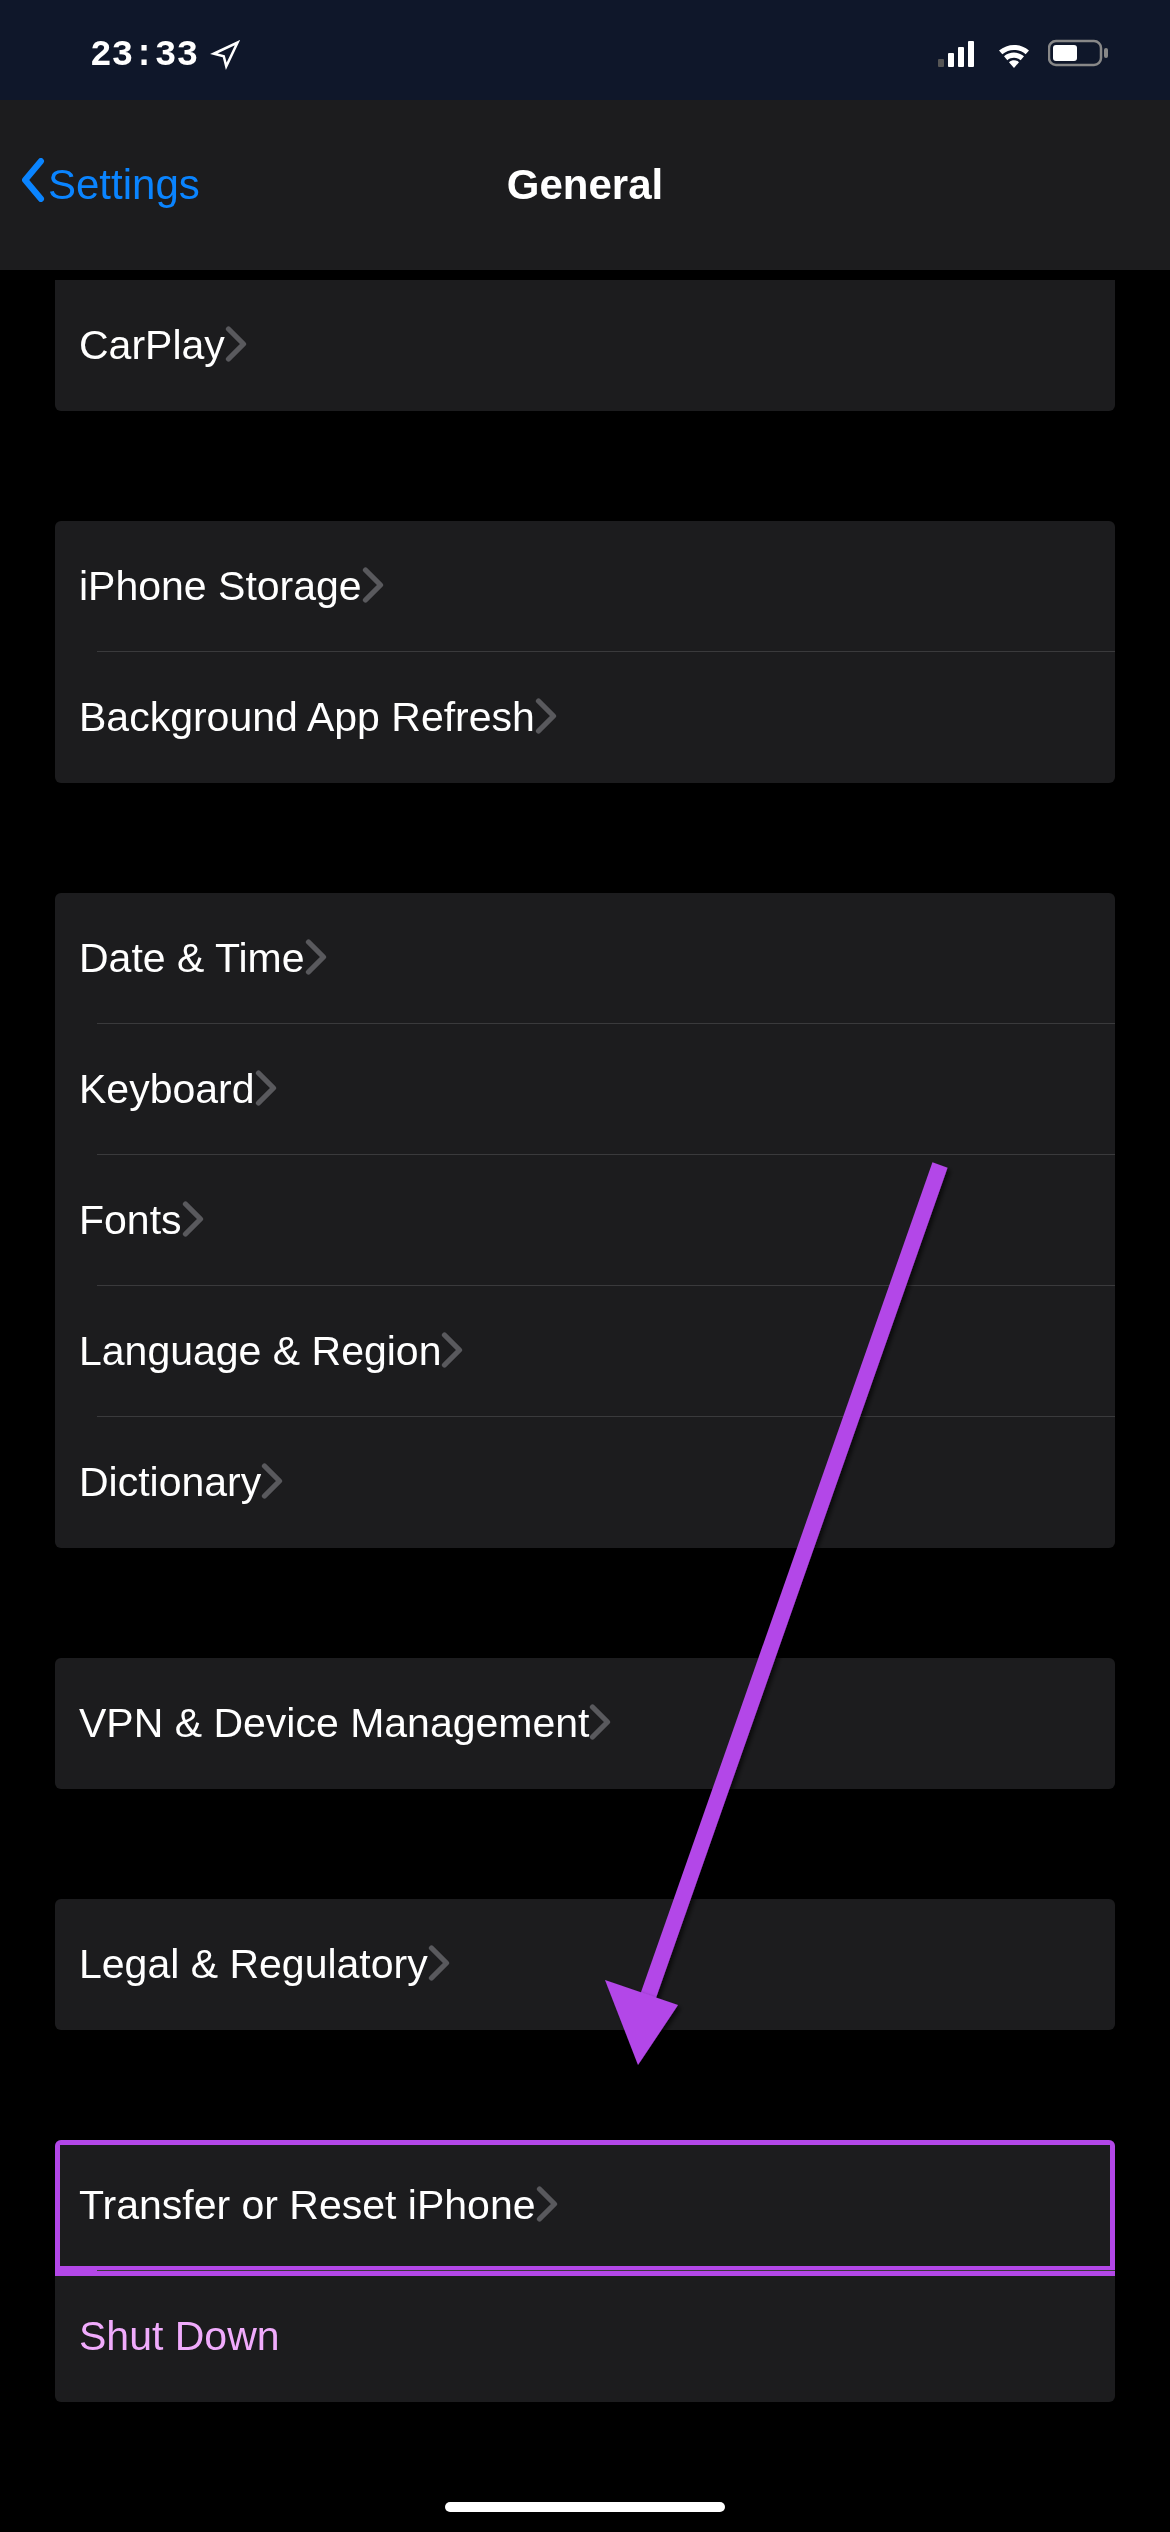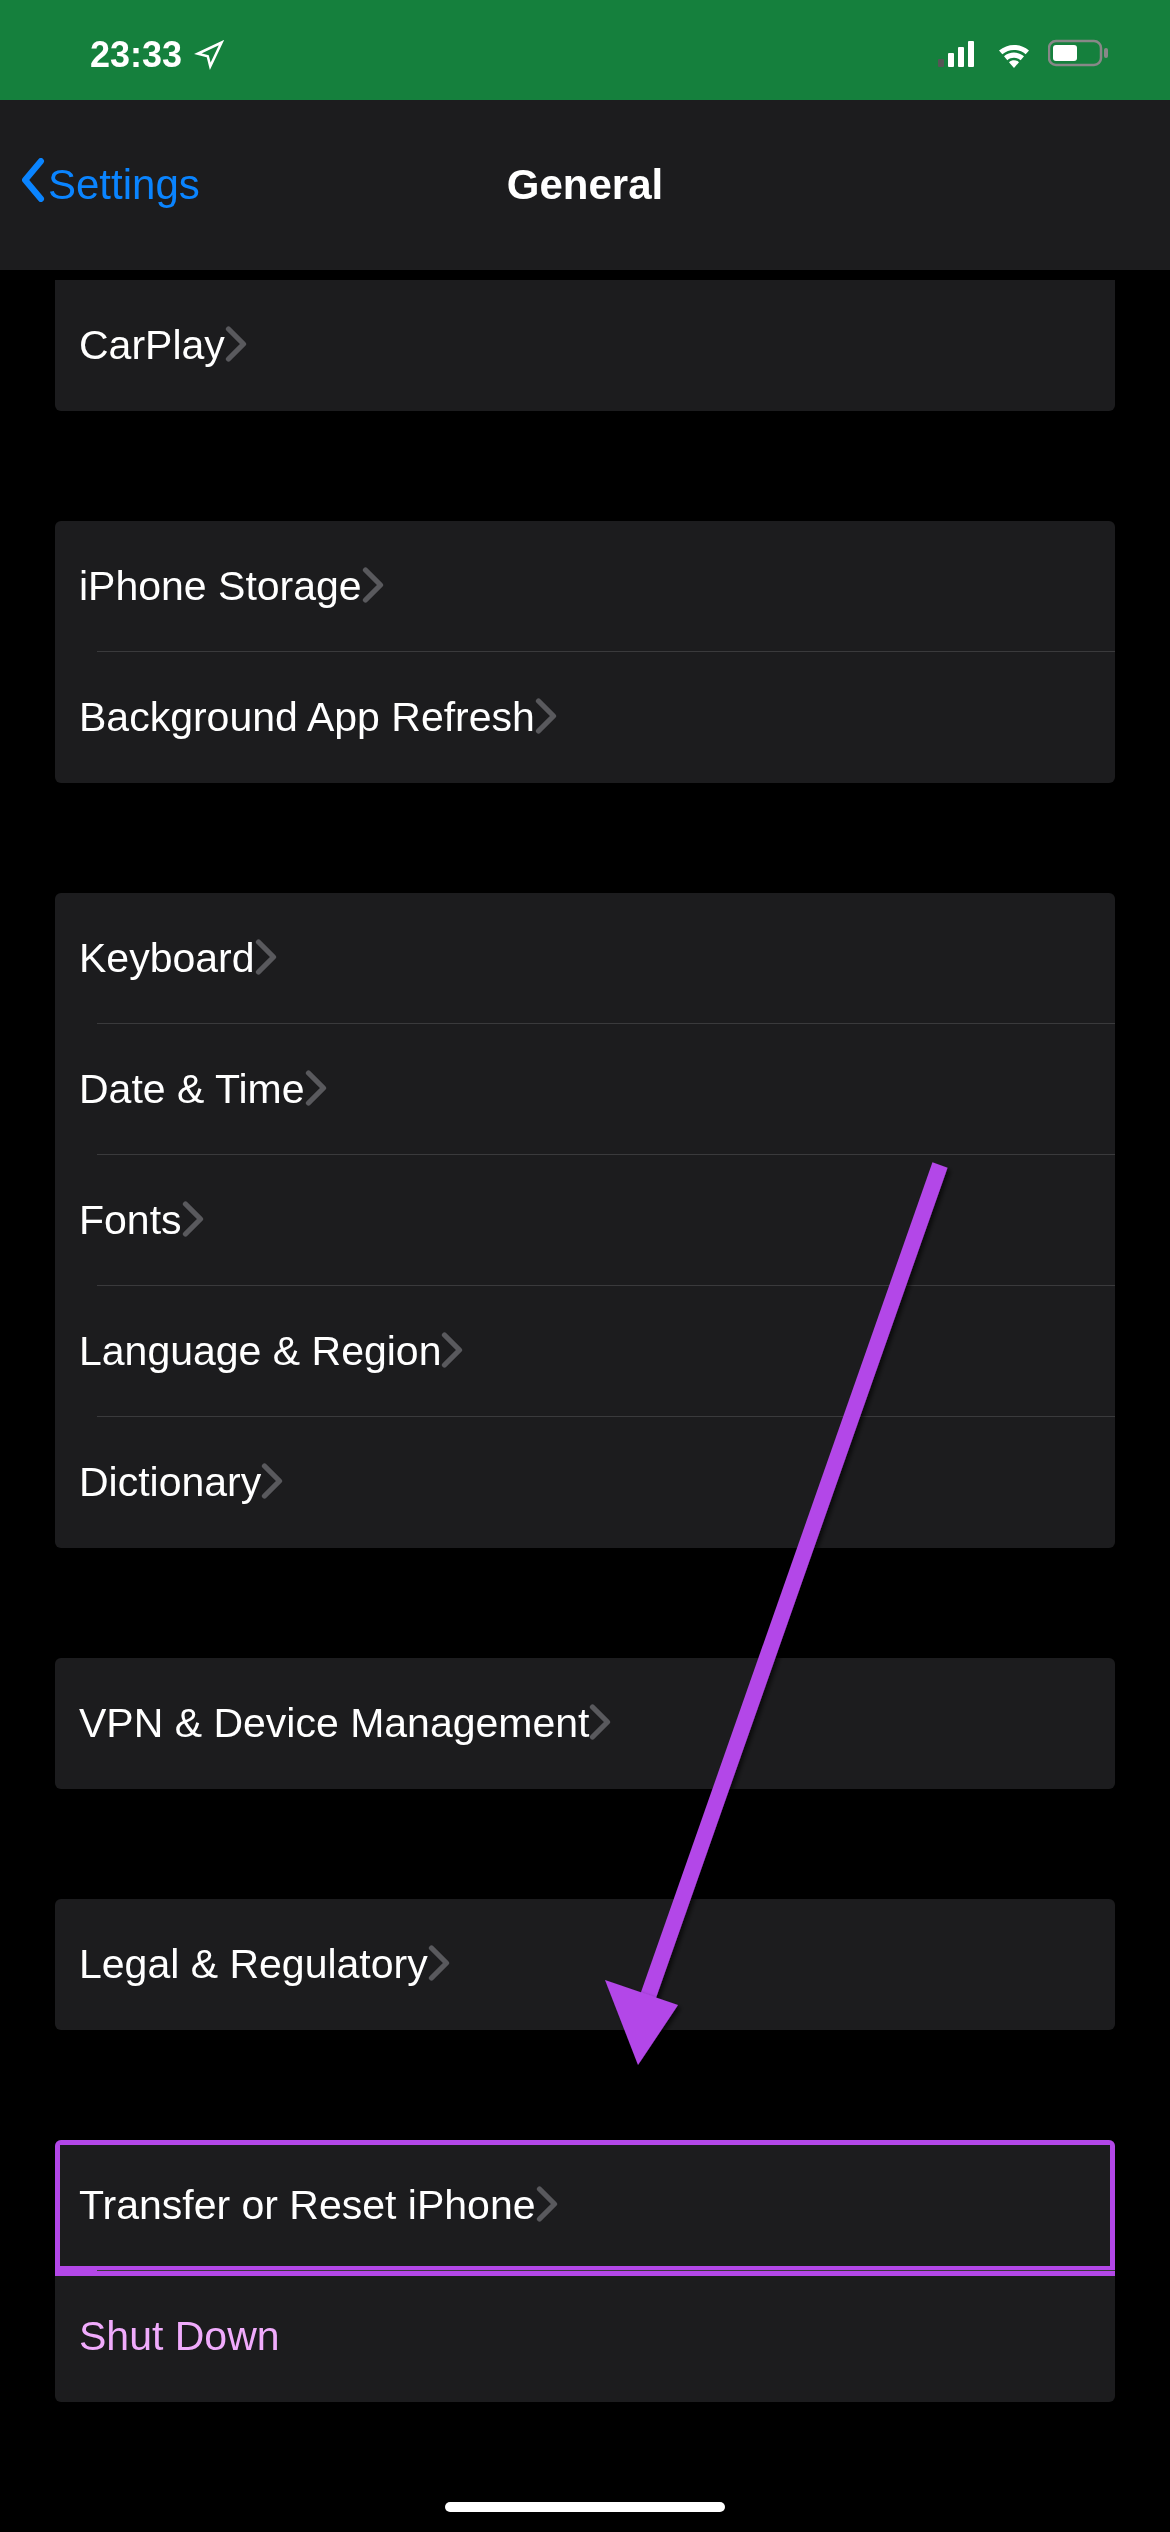--- a/index.html
+++ b/index.html
@@ -16,21 +16,22 @@
       color: #ffffff;
       position: relative;
       overflow: hidden;
     }
     .status-bar {
       display: flex;
       justify-content: space-between;
       align-items: center;
       padding: 30px 60px 20px 90px;
       height: 100px;
-      background: #15803d;
+      background: #0f172a;
+      font-family: Liberation Mono, monospace;
     }
     .status-left {
       display: flex;
       align-items: center;
       gap: 12px;
     }
     .status-time {
       font-size: 36px;
       font-weight: 600;
       color: #ffffff;
@@ -208,29 +209,29 @@
       <span class="chevron">
         <svg width="22" height="36" viewBox="0 0 14 24" fill="none" stroke="#59595d" stroke-width="3.5" stroke-linecap="round" stroke-linejoin="round">
             <path d="M2 2 L12 12 L2 22"></path>
           </svg>
       </span>
     </div>
   </div>
 
   <div class="group">
     <div class="row">
+      <span class="row-label">Date &amp; Time</span>
+      <span class="chevron">
+        <svg width="22" height="36" viewBox="0 0 14 24" fill="none" stroke="#59595d" stroke-width="3.5" stroke-linecap="round" stroke-linejoin="round">
+            <path d="M2 2 L12 12 L2 22"></path>
+          </svg>
+      </span>
+    </div>
+    <div class="row">
       <span class="row-label">Keyboard</span>
-      <span class="chevron">
-        <svg width="22" height="36" viewBox="0 0 14 24" fill="none" stroke="#59595d" stroke-width="3.5" stroke-linecap="round" stroke-linejoin="round">
-            <path d="M2 2 L12 12 L2 22"></path>
-          </svg>
-      </span>
-    </div>
-    <div class="row">
-      <span class="row-label">Date &amp; Time</span>
       <span class="chevron">
         <svg width="22" height="36" viewBox="0 0 14 24" fill="none" stroke="#59595d" stroke-width="3.5" stroke-linecap="round" stroke-linejoin="round">
             <path d="M2 2 L12 12 L2 22"></path>
           </svg>
       </span>
     </div>
     <div class="row">
       <span class="row-label">Fonts</span>
       <span class="chevron">
         <svg width="22" height="36" viewBox="0 0 14 24" fill="none" stroke="#59595d" stroke-width="3.5" stroke-linecap="round" stroke-linejoin="round">

